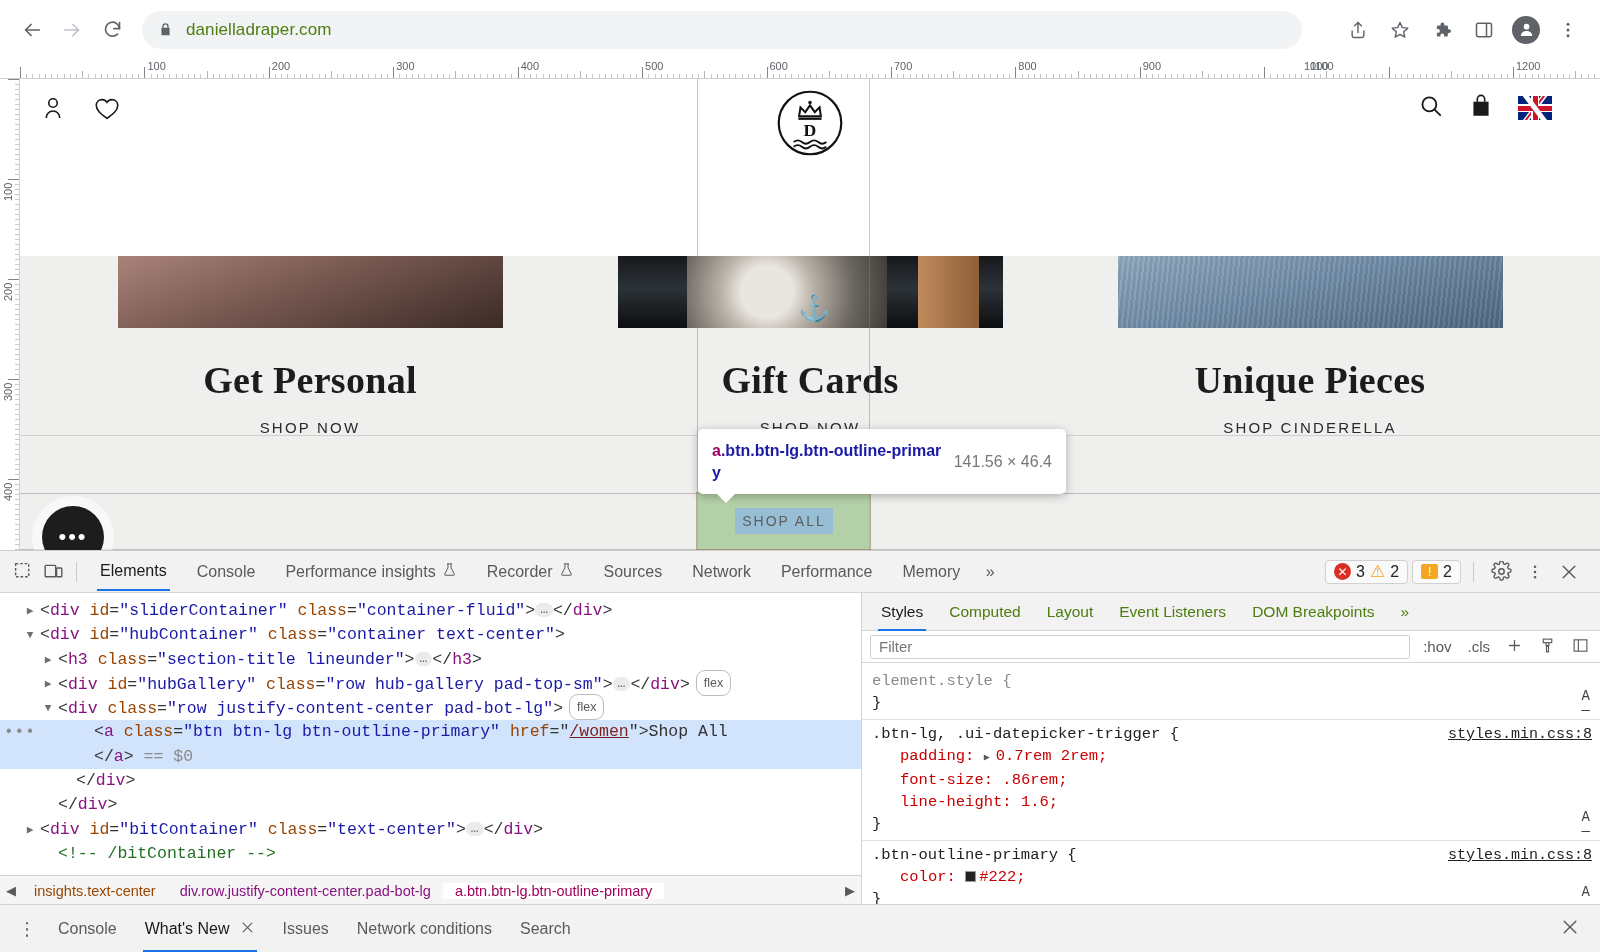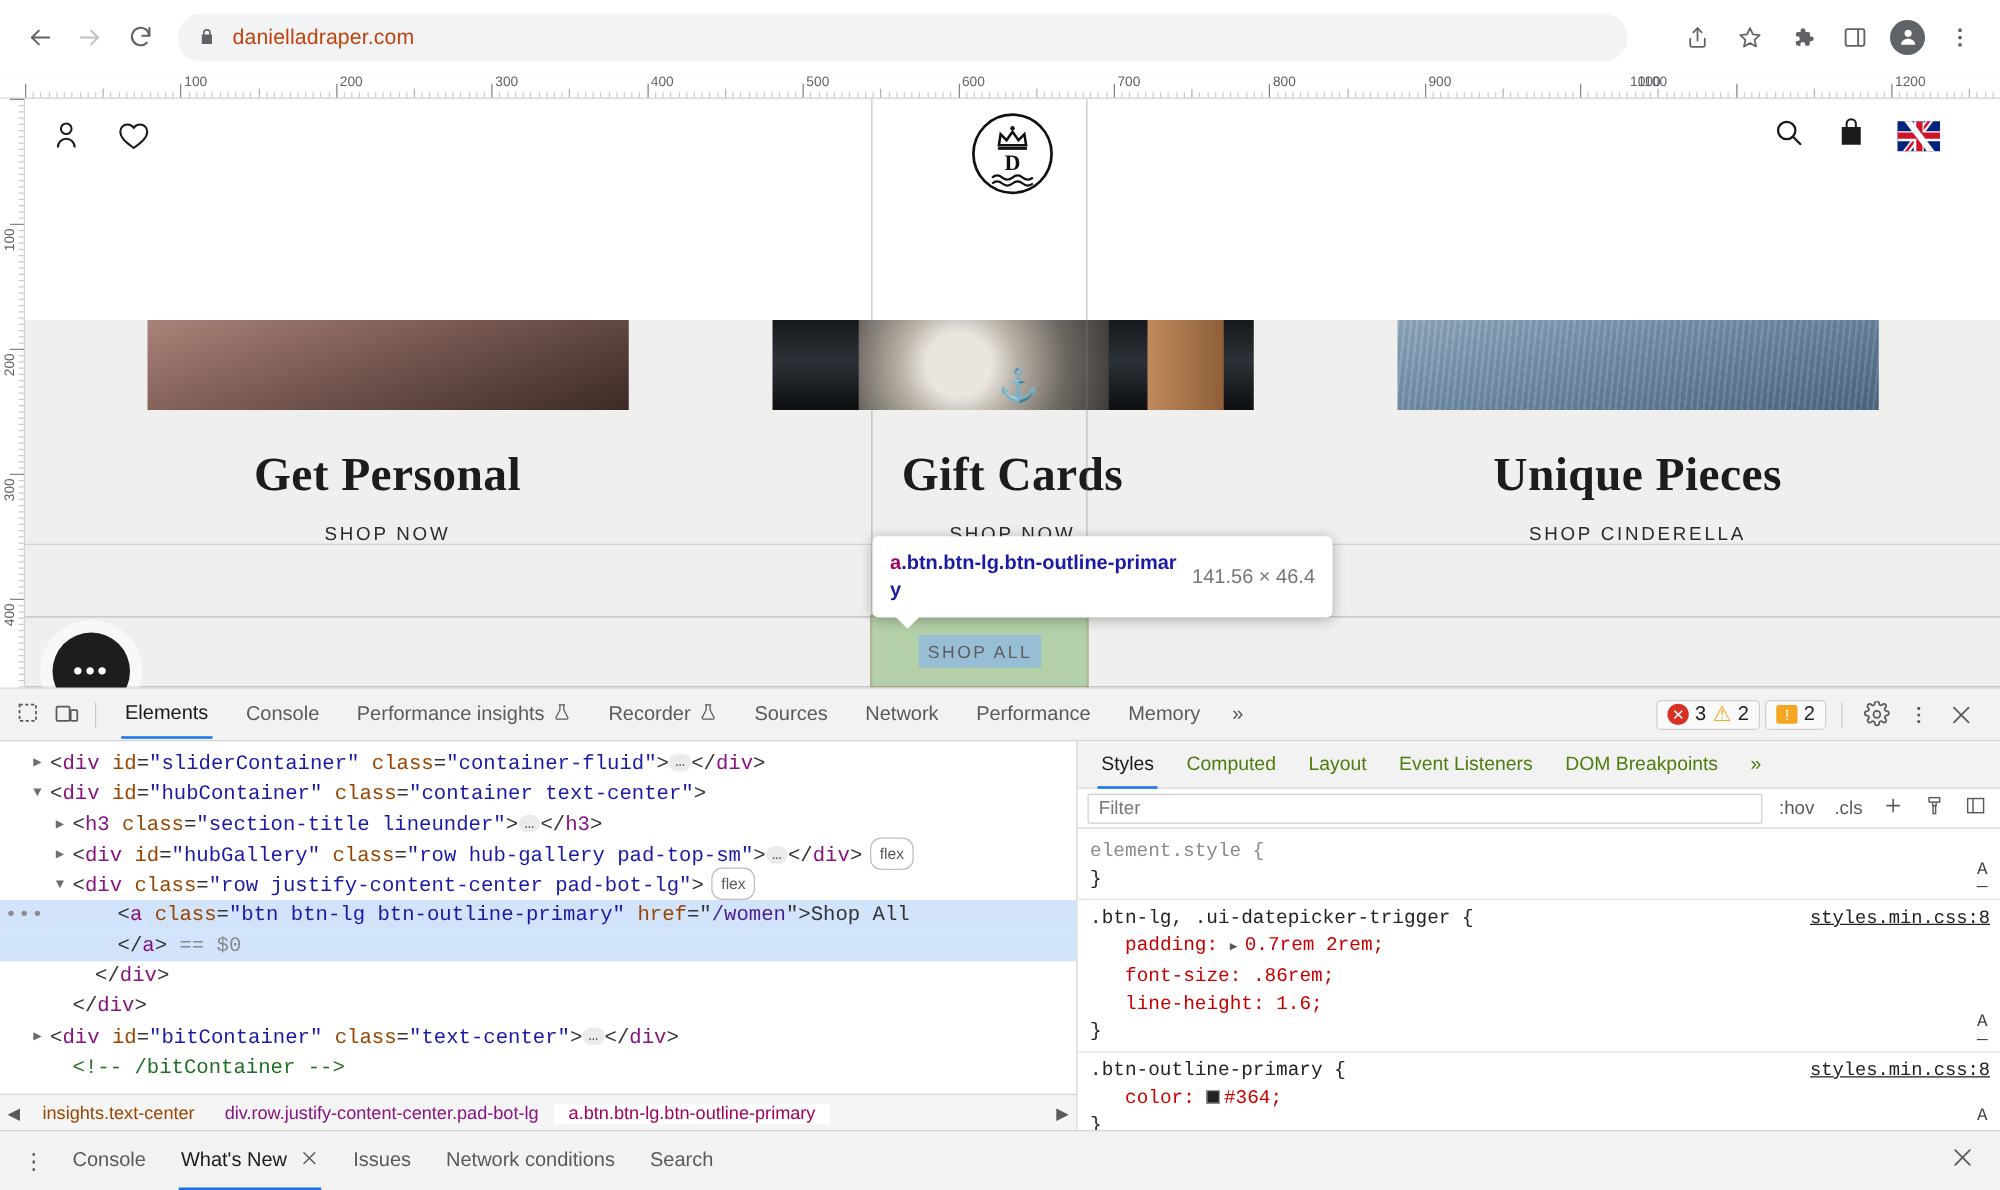--- a/index.html
+++ b/index.html
@@ -26,21 +26,21 @@
   }
   .nav-btn svg { display: block; }
   .nav-btn.dim { color: #bdc1c6; }
   .omnibox {
     flex: 1; height: 38px; background: #f1f3f4; border-radius: 19px;
     display: flex; align-items: center; padding: 0 16px; margin: 0 10px 0 8px;
     max-width: 1160px;
   }
   .lock-ico { width: 16px; height: 16px; margin-right: 12px; flex: none; color: #5f6368; }
   .omnibox .url {
-    font-size: 17px; color: #c2410c; letter-spacing: .1px;
+    font-size: 17px; color: #4d7c0f; letter-spacing: .1px;
     font-family: "Liberation Sans", sans-serif; white-space: nowrap;
   }
   .chrome-right { display: flex; align-items: center; gap: 6px; margin-left: auto; }
   .chrome-right .nav-btn { margin-right: 0; }
   .avatar-circle {
     width: 28px; height: 28px; border-radius: 50%; background: #5f6368;
     display: flex; align-items: center; justify-content: center; color: #fff;
   }
 
   
@@ -247,21 +247,21 @@
   .dl { position: relative; padding-left: 22px; height: 24.3px; }
   .dl.sel { background: #d2e3fc; }
   .arrow {
     position: absolute; width: 12px; text-align: center; color: #6e6e6e; font-size: 11px;
   }
   .c-tag { color: #881280; }
   .c-attr { color: #994500; }
   .c-val { color: #1a1aa6; }
   .c-txt { color: #333; }
   .c-comment { color: #236e25; }
-  .c-link { color: #4c1d95; }
+  .c-link { color: #7f1d1d; text-decoration: underline; }
   .ellipsis-btn {
     display: inline-block; background: #ebebeb; border-radius: 9px;
     padding: 0 5px; font-size: 13px; color: #5a5a5a; line-height: 14px;
     position: relative; top: -2px;
   }
   .flex-badge {
     display: inline-block; border: 1px solid #bdbdbd; border-radius: 9px;
     padding: 0 7px; font-size: 12.5px; color: #5a5a5a; background: #fff;
     position: relative; top: -2px; margin-left: 6px; font-family: "Liberation Sans", sans-serif;
   }
@@ -1053,21 +1053,21 @@
             <a class="src">styles.min.css:8</a>
             <div class="prop"><span class="pname">padding: </span><span class="tri">▶ </span><span class="pval">0.7rem 2rem;</span></div>
             <div class="prop"><span class="pname">font-size: </span><span class="pval">.86rem;</span></div>
             <div class="prop"><span class="pname">line-height: </span><span class="pval">1.6;</span></div>
             <div>}</div>
             <div class="a-icon">A<br>―</div>
           </div>
           <div class="rule">
             <div><span>.btn-outline-primary {</span></div>
             <a class="src">styles.min.css:8</a>
-            <div class="prop"><span class="pname">color: </span><span class="swatch" style="background: rgb(34, 34, 34);"></span><span class="pval">#364;</span></div>
+            <div class="prop"><span class="pname">color: </span><span class="swatch" style="background: rgb(34, 34, 34);"></span><span class="pval">#222;</span></div>
             <div>}</div>
             <div class="a-icon">A<br>―</div>
           </div>
         </div>
     </div>
   </div>
 
   <div class="drawer">
     <span class="kebab">⋮</span>
     <div class="dw-tab">

